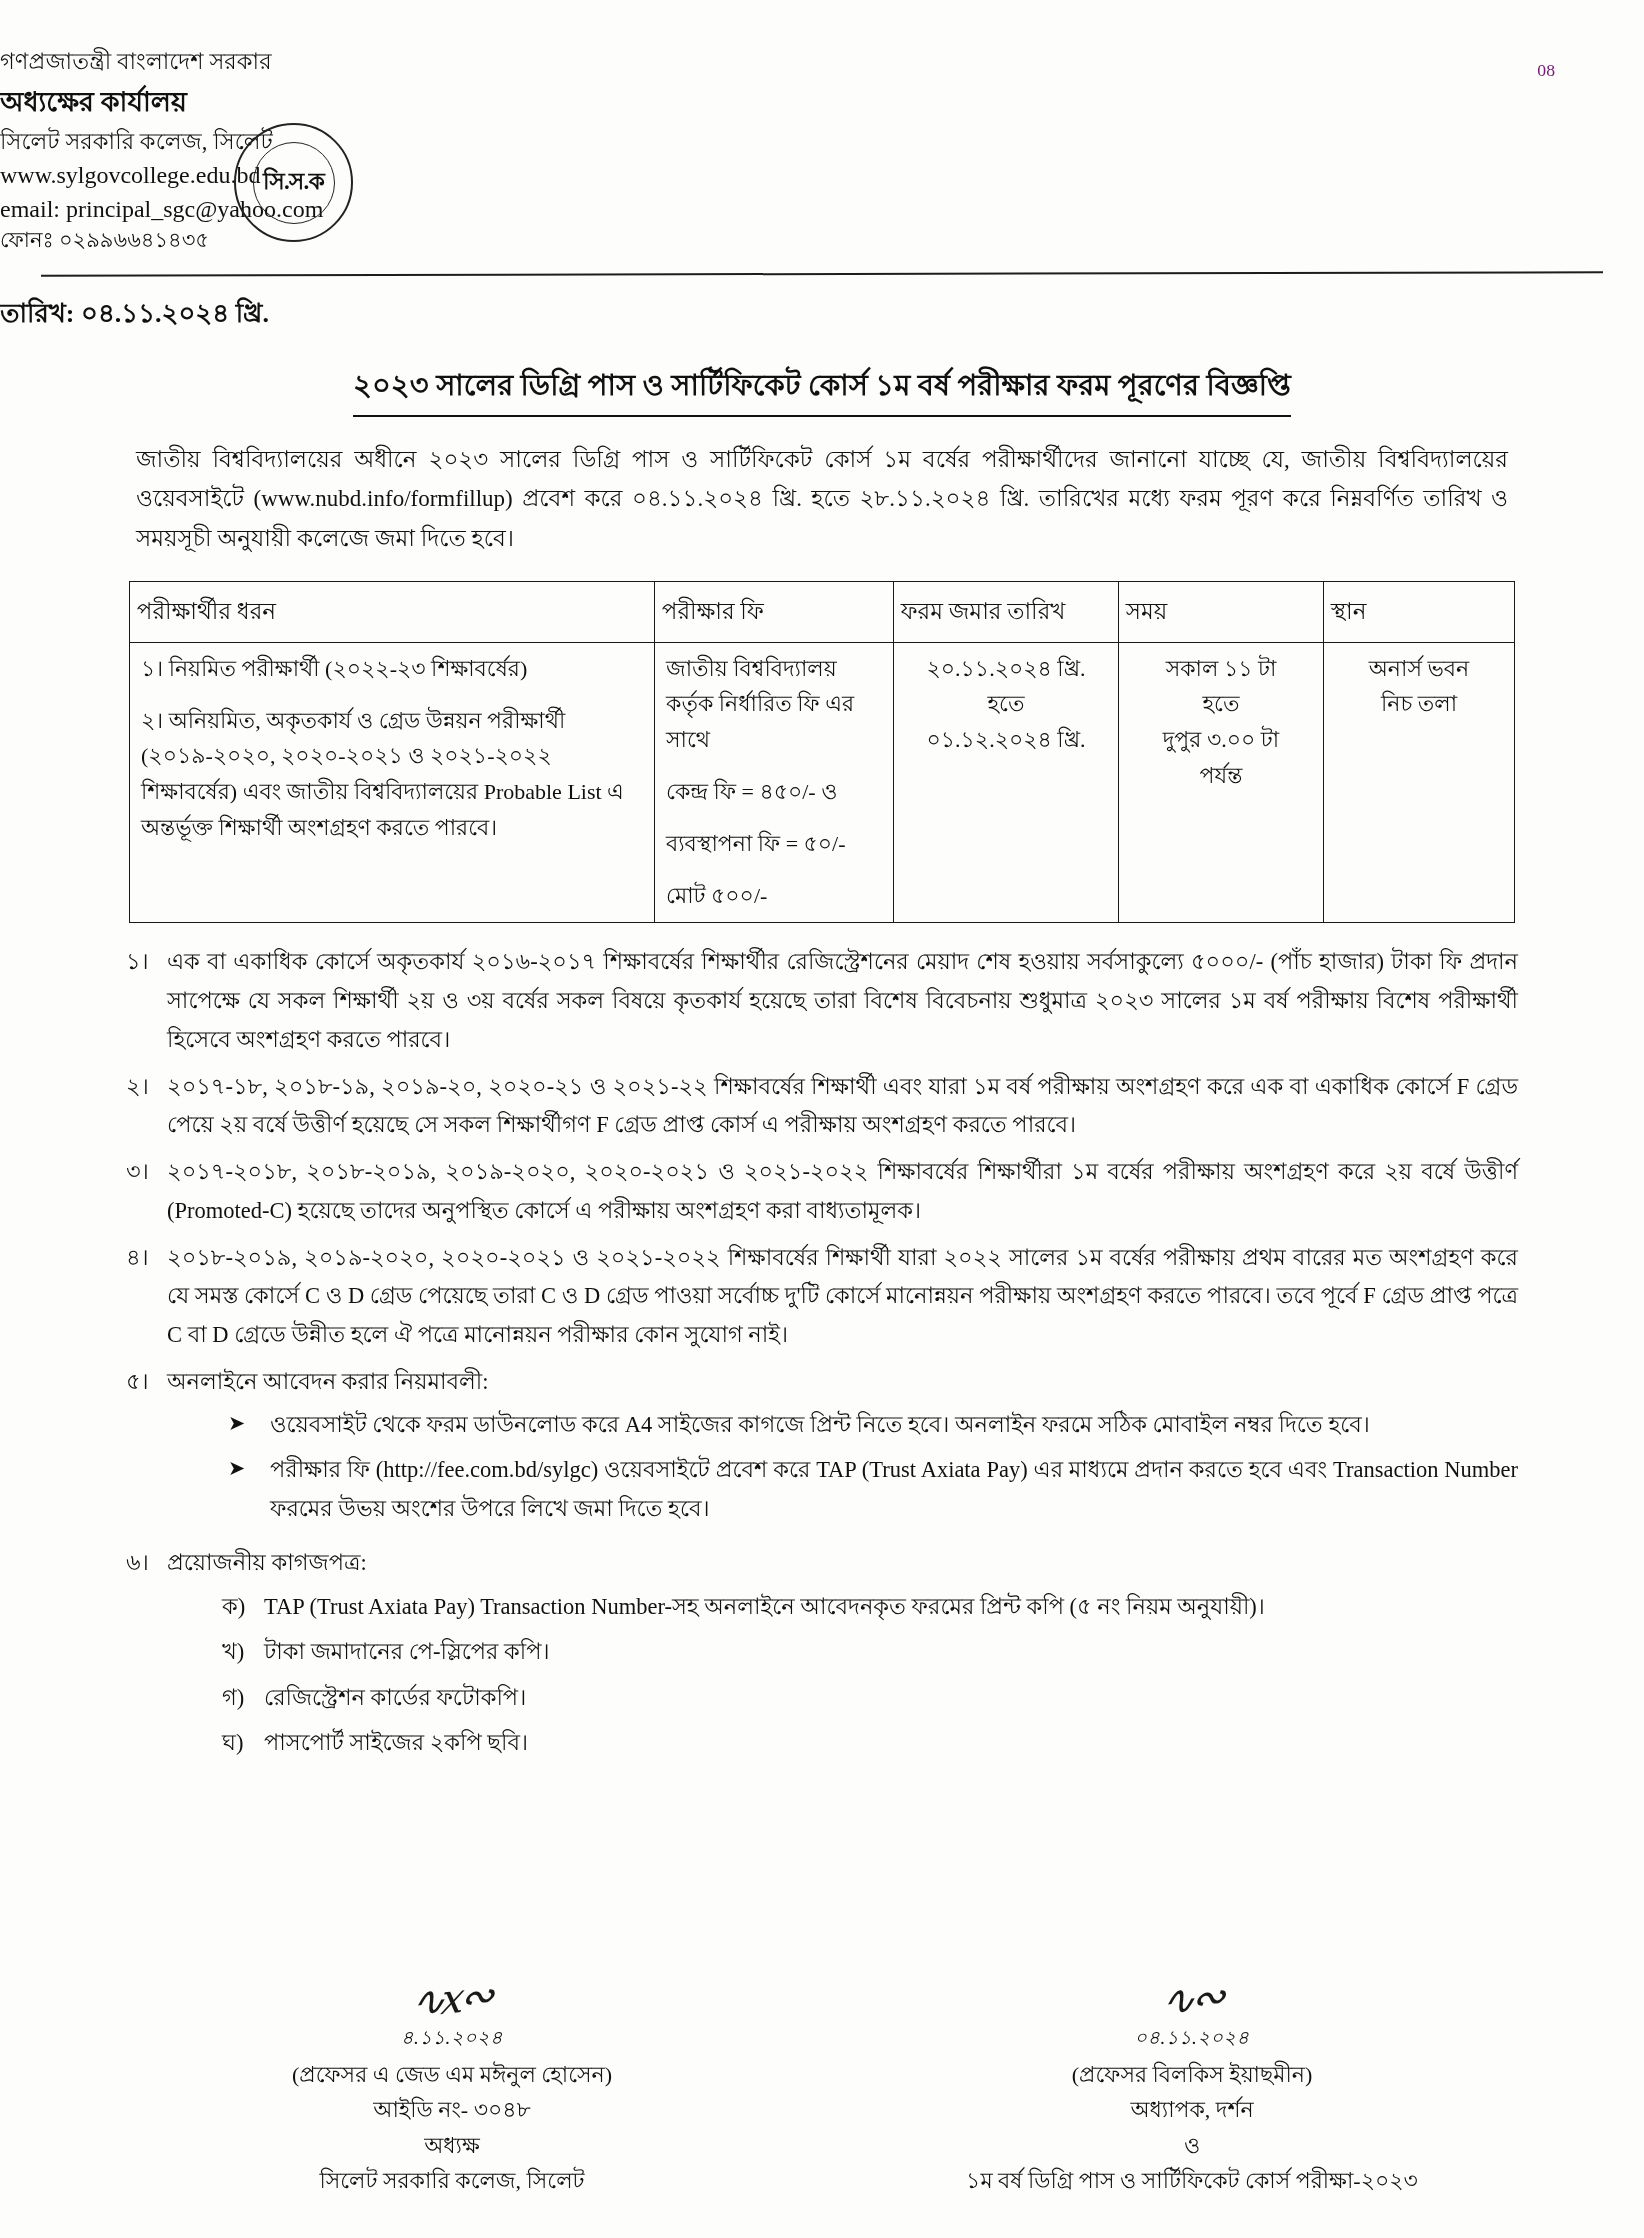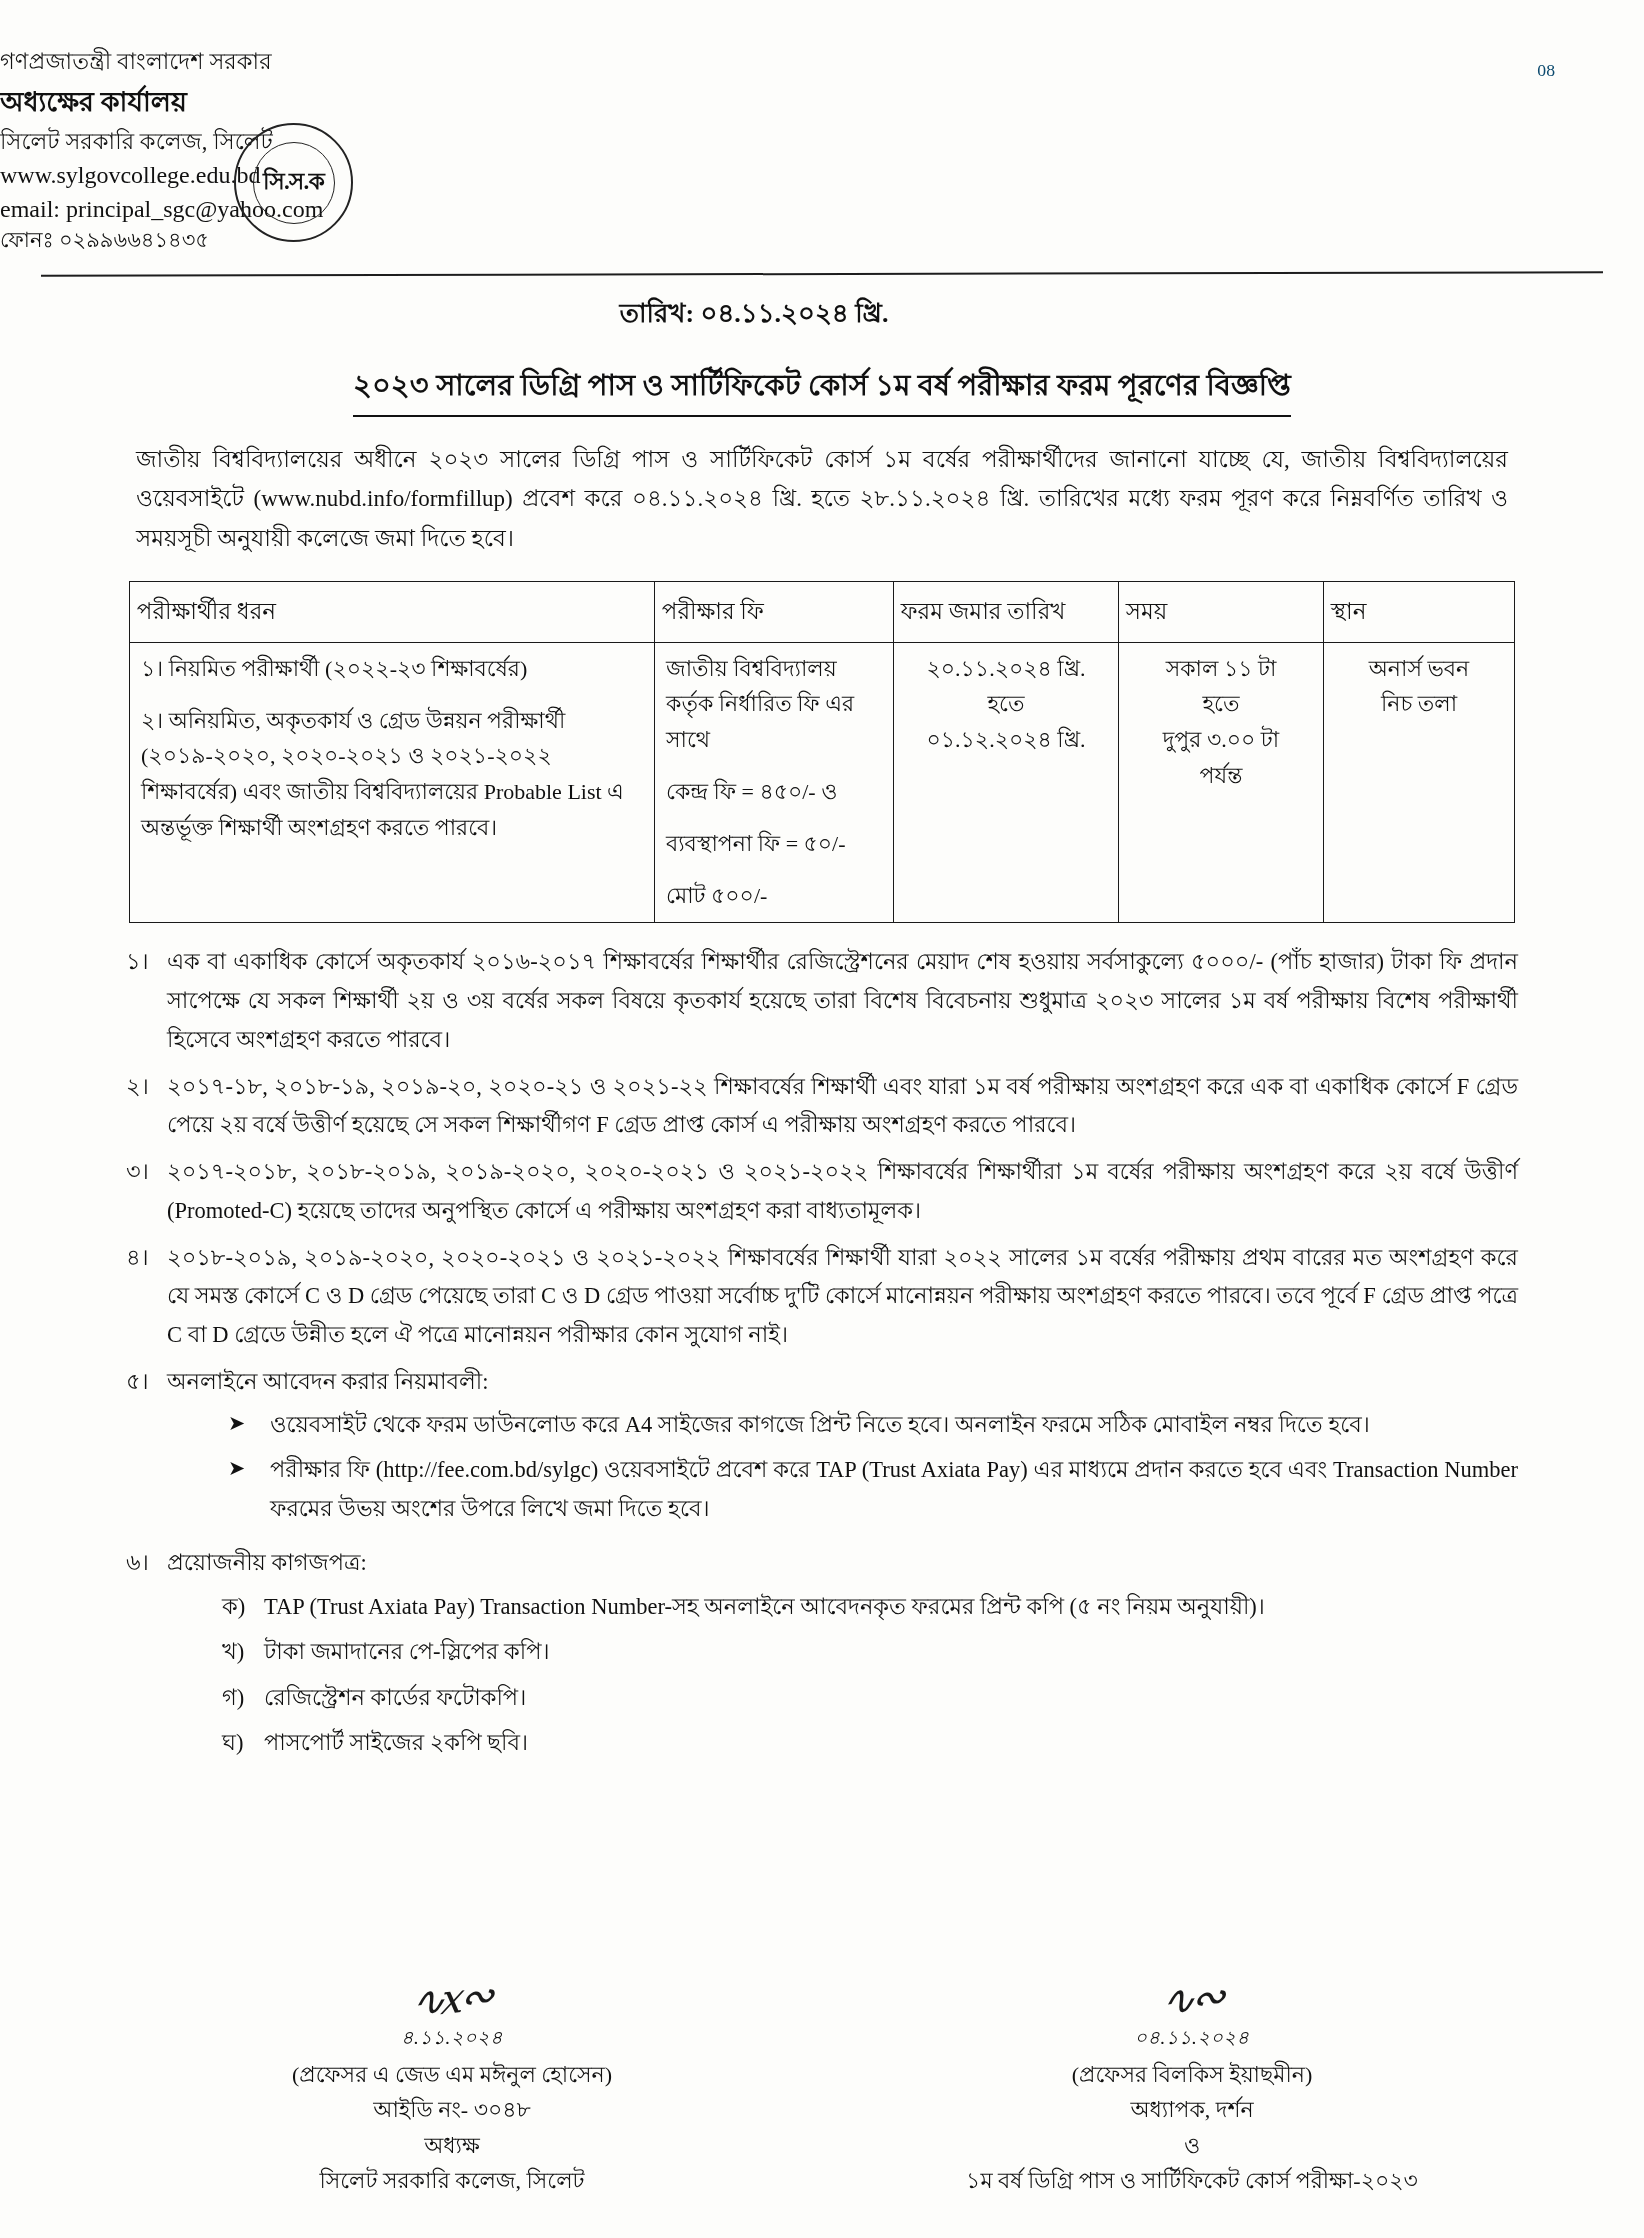--- a/index.html
+++ b/index.html
@@ -23,21 +23,21 @@
     box-sizing: border-box;
     padding: 0;
   }
 
   
   .page-number {
     position: absolute;
     top: 60px;
     right: 89px;
     font-size: 17.7px;
-    color: #0c4a6e;
+    color: #701a75;
   }
   .header {
     text-align: left;
     padding-top: 46px;
     line-height: 1.42;
   }
   .header .line {
     font-size: 22.5px;
     letter-spacing: 0.1px;
     color: #141414;
@@ -82,21 +82,21 @@
     color: #1c1c1c;
     letter-spacing: -0.7px;
   }
   .rule {
     margin: 17.7px 41px 0 41px;
     border-bottom: 2px solid #1d1d1d;
     transform: rotate(-0.12deg);
   }
 
   .date-line {
-    text-align: center;
+    text-align: left;
     padding-right: 136px;
     margin-top: 17.7px;
     font-size: 26px;
     font-weight: bold;
   }
 
   .title {
     text-align: center;
     font-size: 29px;
     font-weight: bold;

